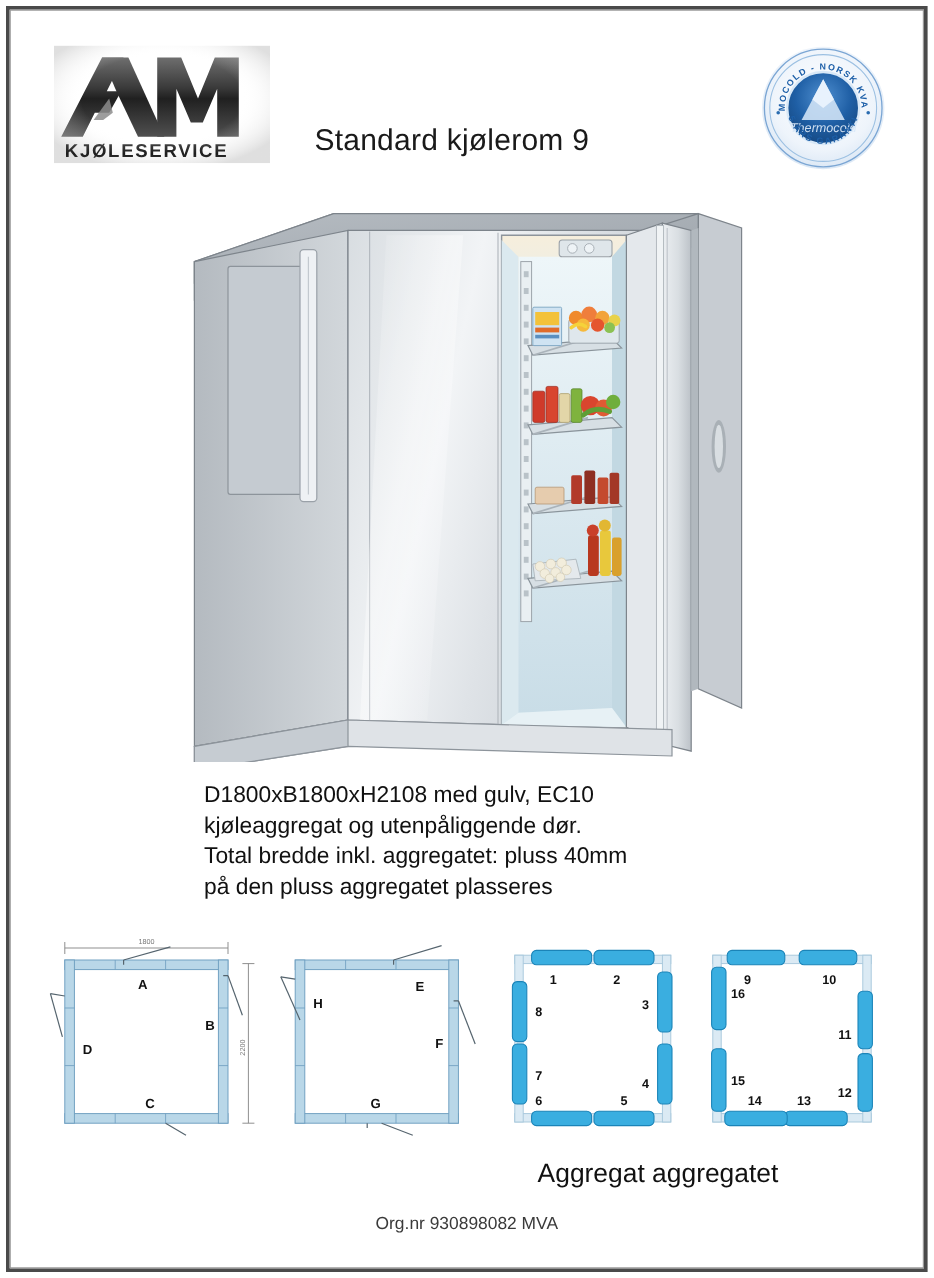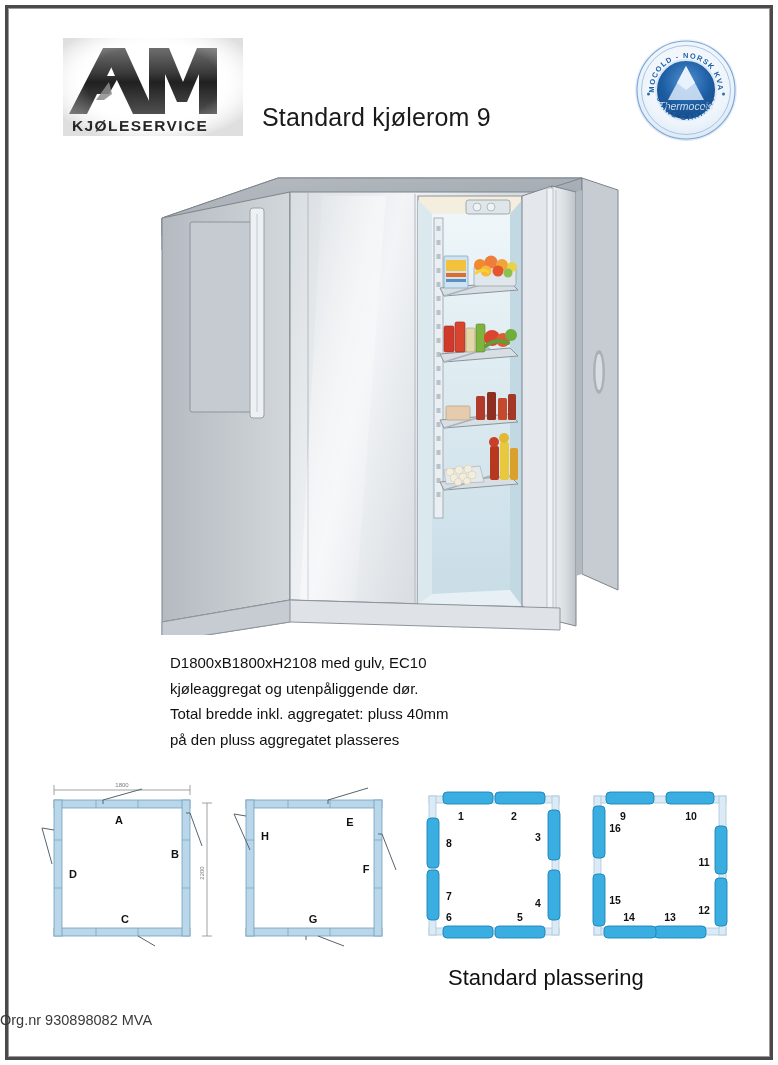--- a/index.html
+++ b/index.html
@@ -37,21 +37,21 @@
 
   
   .header {
     position: absolute;
     left: 0; top: 0;
     width: 778px;
     height: 175px;
   }
   .logo {
     position: absolute;
-    left: 63px;
+    left: 45px;
     top: 38px;
     width: 180px;
     height: 98px;
   }
   .logo svg { display: block; }
 
   .doc-title {
     position: absolute;
     left: 262px;
     top: 103px;
@@ -79,21 +79,21 @@
     height: 465px;
   }
   .illustration svg { display: block; }
 
   
   .description {
     position: absolute;
     left: 170px;
     top: 650px;
     width: 460px;
-    font-size: 15px;
+    font-size: 19px;
     line-height: 25.5px;
     color: #111;
   }
   .description div { white-space: nowrap; }
 
   
   .diagrams {
     position: absolute;
     left: 0;
     top: 778px;
@@ -119,20 +119,21 @@
   }
   .cap-door { left: 112px; top: 965px; }
   .cap-aggr { left: 448px; top: 965px; }
 
   
   .footer {
     position: absolute;
     left: 0;
     top: 1012px;
     width: 778px;
+    text-align: center;
     font-size: 14.5px;
     color: #3a3a3a;
   }
 </style>
 </head>
 <body>
 
 <div class="page">
 
   <div class="page-frame"></div>
@@ -552,17 +553,17 @@
           <text x="126" y="136" text-anchor="middle">12</text>
           <text x="92" y="143" text-anchor="middle">13</text>
           <text x="51" y="143" text-anchor="middle">14</text>
           <text x="37" y="126" text-anchor="middle">15</text>
           <text x="37" y="54" text-anchor="middle">16</text>
         </g>
       </svg>
     </div>
   </div>
 
-  <div class="caption cap-aggr">Standard plassering</div>
+  <div class="caption cap-aggr">Aggregat aggregatet</div>
 
   <div class="footer">Org.nr 930898082  MVA</div>
 
 </div>
 
 </body></html>

